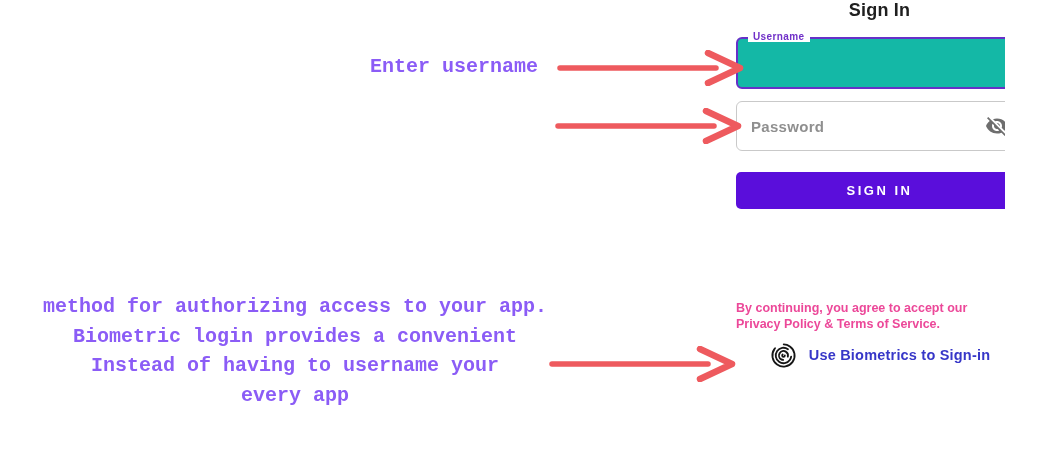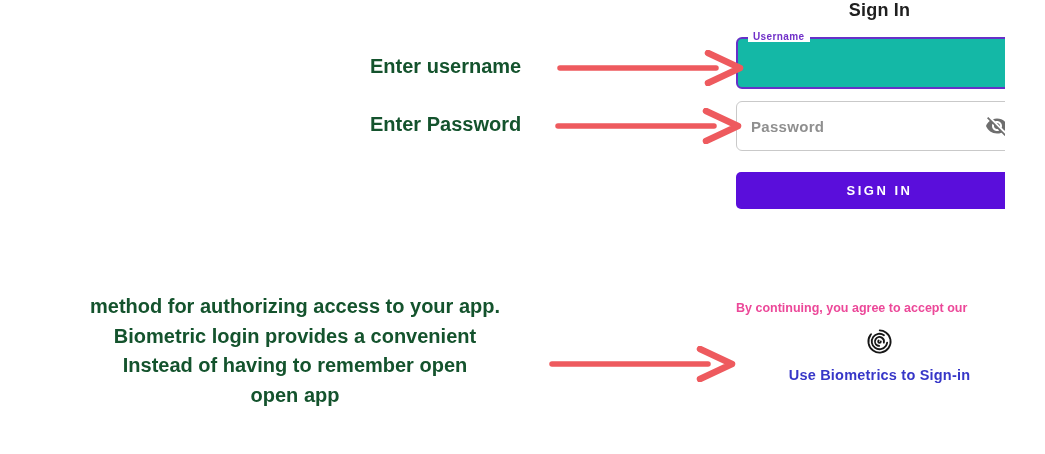--- a/index.html
+++ b/index.html
@@ -55,28 +55,28 @@
     font-family:"Liberation Sans", sans-serif;
   }
   .btn.signin{top:172px;}
   .btn.register{top:234px;}
   .terms{
     position:absolute;left:736px;top:300px;width:287px;
     text-align:left;font-size:12.5px;font-weight:700;line-height:16px;color:#ec4899;
   }
   .biometrics{
     position:absolute;left:736px;top:338px;width:287px;height:34px;
-    display:flex;align-items:center;justify-content:center;gap:11px;cursor:pointer;flex-direction:column;
+    display:flex;align-items:center;justify-content:center;gap:11px;cursor:pointer;
   }
   .biometrics .bio-text{
     font-size:14.5px;font-weight:700;color:var(--link);letter-spacing:.2px;
   }
   
   .ann{
-    position:absolute;color:#14532d;font-weight:700;
+    position:absolute;color:#8b5cf6;font-weight:700;font-family:Liberation Mono, monospace;
   }
   .ann-username{left:370px;top:55px;font-size:20px;}
   .ann-password{left:370px;top:113px;font-size:20px;}
   .ann-note{
     left:30px;top:292px;width:530px;text-align:center;
     font-size:20px;line-height:29.5px;
   }
   .ann-note span{display:block;}
   .arrow-svg{position:absolute;}
   .arrow-1{left:556px;top:50px;}
@@ -103,42 +103,42 @@
           <path d="M12 7c2.76 0 5 2.24 5 5 0 .65-.13 1.26-.36 1.83l2.92 2.92c1.51-1.26 2.7-2.89 3.43-4.75-1.73-4.39-6-7.5-11-7.5-1.4 0-2.74.25-3.98.7l2.16 2.16C10.74 7.13 11.35 7 12 7zM2 4.27l2.28 2.28.46.46C3.08 8.3 1.78 10.02 1 12c1.73 4.39 6 7.5 11 7.5 1.55 0 3.03-.3 4.38-.84l.42.42L19.73 22 21 20.73 3.27 3 2 4.27zM7.53 9.8l1.55 1.55c-.05.21-.08.43-.08.65 0 1.66 1.34 3 3 3 .22 0 .44-.03.65-.08l1.55 1.55c-.67.33-1.41.53-2.2.53-2.76 0-5-2.24-5-5 0-.79.2-1.53.53-2.2zm4.31-.78l3.15 3.15.02-.16c0-1.66-1.34-3-3-3l-.17.01z"></path>
         </svg>
       </span>
     </button>
   </div>
 
   <button class="btn signin">SIGN IN</button>
 
   <div class="terms">
     <div>By continuing, you agree to accept our</div>
+    <div>Privacy Policy &amp; Terms of Service.</div>
   </div>
 
   <div class="biometrics">
     <span style="display:flex;">
       <svg width="29" height="29" viewBox="0 0 24 24" fill="none" stroke="#161616" stroke-width="1.5" stroke-linecap="round">
         <circle cx="12" cy="12" r="9.2" stroke-dasharray="44 8" transform="rotate(-55 12 12)"></circle>
         <circle cx="12" cy="12" r="6.4" stroke-dasharray="30 7" transform="rotate(35 12 12)"></circle>
         <circle cx="12" cy="12" r="3.7" stroke-dasharray="16 5" transform="rotate(120 12 12)"></circle>
         <circle cx="12" cy="12" r="1.1" stroke-dasharray="4 2.5"></circle>
       </svg>
     </span>
     <span class="bio-text">Use Biometrics to Sign-in</span>
   </div>
 
   <div class="ann ann-username">Enter username</div>
-  <div class="ann ann-password">Enter Password</div>
 
   <div class="ann ann-note">
     <span>method for authorizing access to your app.</span>
     <span>Biometric login provides a convenient</span>
-    <span>Instead of having to remember open</span>
-    <span>open app</span>
+    <span>Instead of having to username your</span>
+    <span>every app</span>
   </div>
 
   <svg class="arrow-svg arrow-1" width="190" height="36" viewBox="0 0 190 36">
     <line x1="4" y1="18" x2="160" y2="18" stroke="#ee5a5e" stroke-width="5.5" stroke-linecap="round"></line>
     <polyline points="152,3 184,18 152,33" fill="none" stroke="#ee5a5e" stroke-width="6.5" stroke-linejoin="round" stroke-linecap="round"></polyline>
   </svg>
 
   <svg class="arrow-svg arrow-2" width="190" height="36" viewBox="0 0 190 36">
     <line x1="4" y1="18" x2="160" y2="18" stroke="#ee5a5e" stroke-width="5.5" stroke-linecap="round"></line>
     <polyline points="152,3 184,18 152,33" fill="none" stroke="#ee5a5e" stroke-width="6.5" stroke-linejoin="round" stroke-linecap="round"></polyline>

